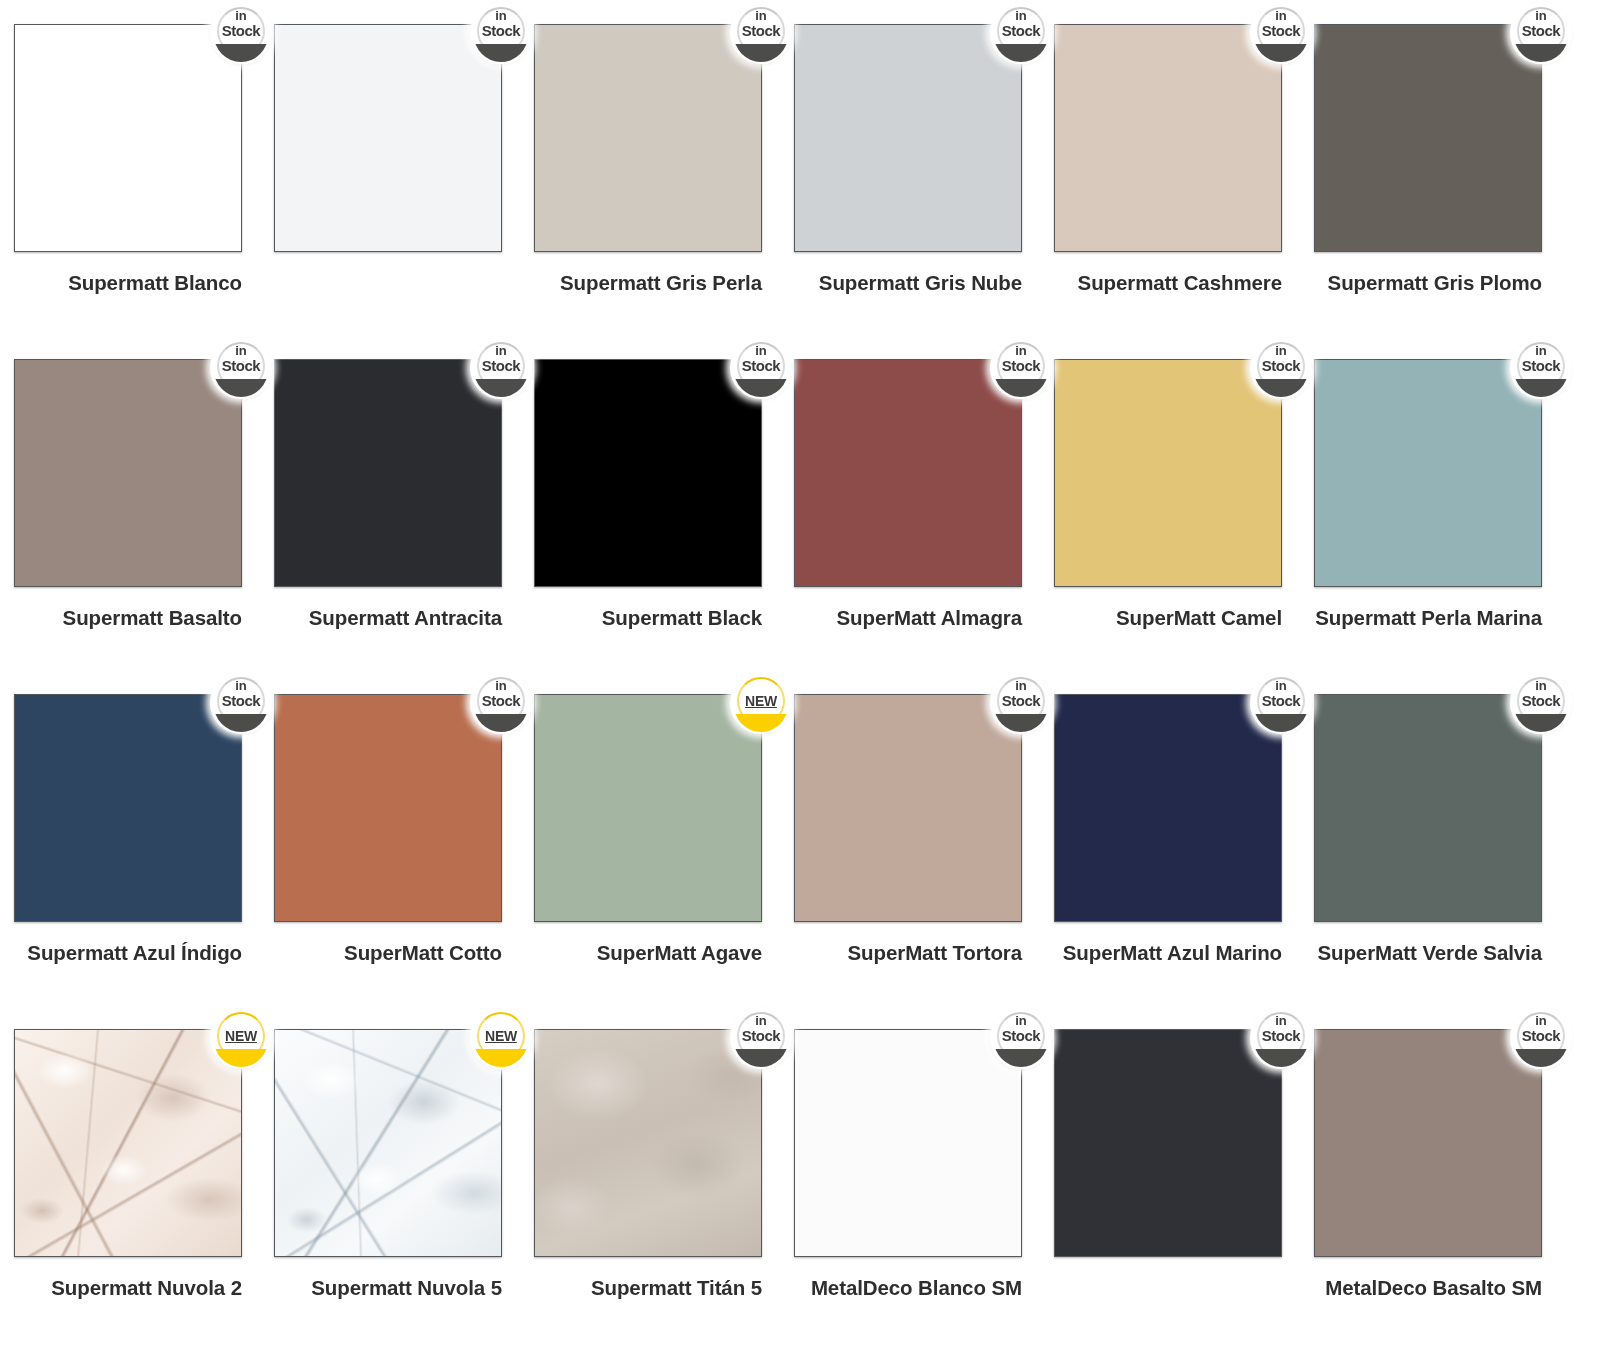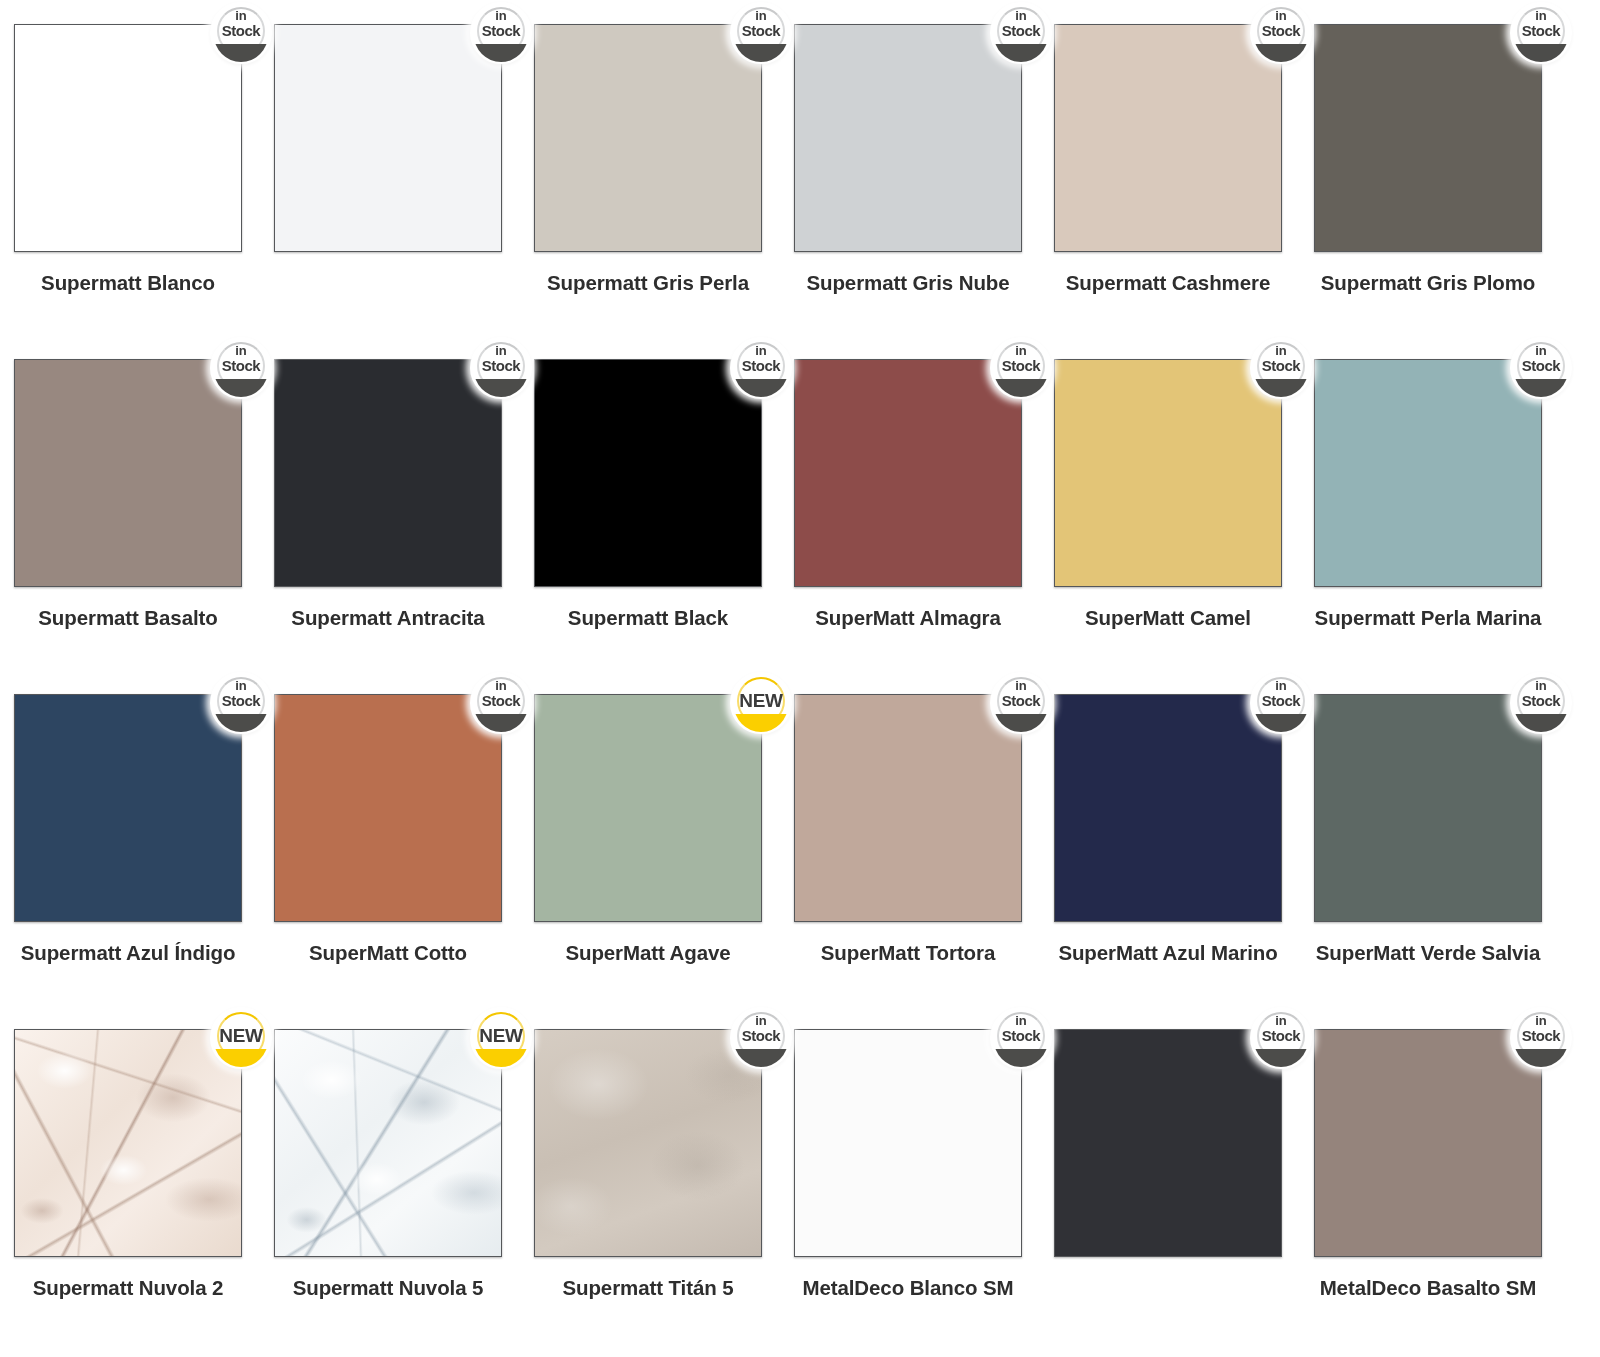--- a/index.html
+++ b/index.html
@@ -50,21 +50,21 @@
     box-sizing: border-box;
     border: 1px solid #55575a;
     box-shadow: 0 1px 2px rgba(0,0,0,0.30);
     background-repeat: no-repeat;
     background-size: cover;
   }
 
   .swatch-label {
     margin-top: 14px;
     width: 228px;
-    text-align: center;
+    text-align: right;
     font-family: "Liberation Sans", sans-serif;
     font-size: 20.5px;
     font-weight: bold;
     line-height: 33px;
     color: #2e2e2e;
     letter-spacing: -0.1px;
   }
 
   
   .badge {
@@ -118,21 +118,21 @@
     left: 0;
     width: 62px;
     text-align: center;
     color: #3b3b3b;
     font-family: "Liberation Sans", sans-serif;
     font-weight: bold;
     z-index: 3;
   }
   .badge.stock .btxt.l1 { top: 7px;  font-size: 13px; line-height: 13px; }
   .badge.stock .btxt.l2 { top: 18px; font-size: 15px; line-height: 22px; letter-spacing: -0.5px; }
-  .badge.new   .btxt.l1 { top: 19px; font-size: 19px; line-height: 20px; letter-spacing: -0.3px; }
+  .badge.new   .btxt.l1 { top: 19px; font-size: 14px; line-height: 20px; letter-spacing: -0.3px; text-decoration: underline; }
 
   
   .tex-nuvola2 {
     background-color: #f3e9e2;
     background-image:
       radial-gradient(ellipse 40px 26px at 22% 18%, rgba(255,255,255,0.95), rgba(255,255,255,0) 70%),
       radial-gradient(ellipse 52px 34px at 70% 30%, rgba(184,158,143,0.45), rgba(184,158,143,0) 72%),
       radial-gradient(ellipse 34px 22px at 48% 62%, rgba(255,255,255,0.9), rgba(255,255,255,0) 70%),
       radial-gradient(ellipse 60px 30px at 86% 75%, rgba(178,150,134,0.38), rgba(178,150,134,0) 74%),
       radial-gradient(ellipse 30px 18px at 12% 80%, rgba(170,140,124,0.40), rgba(170,140,124,0) 72%),

